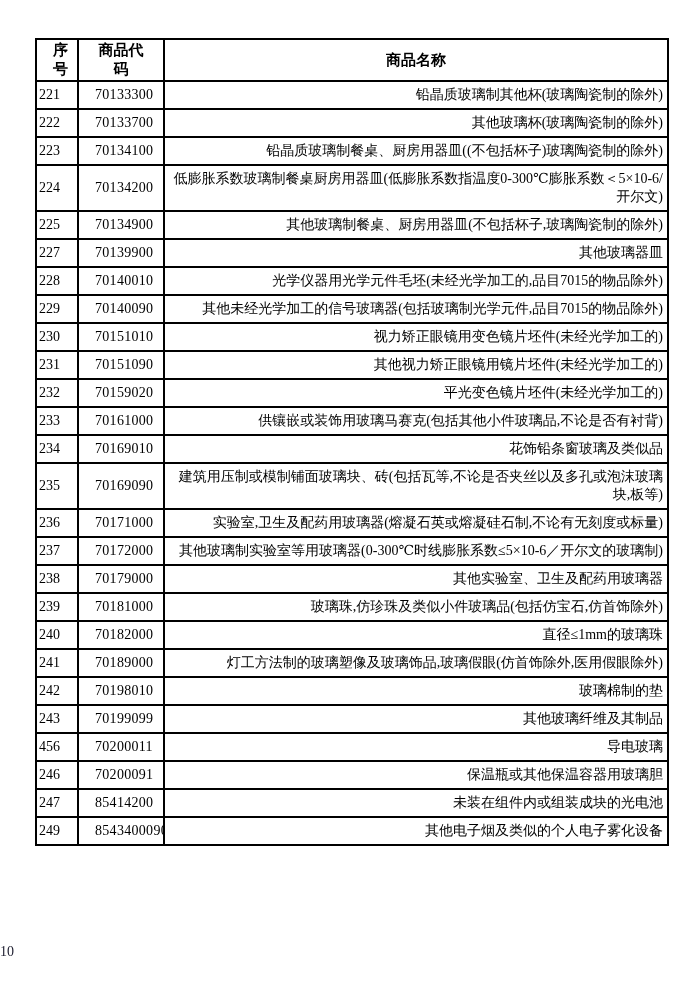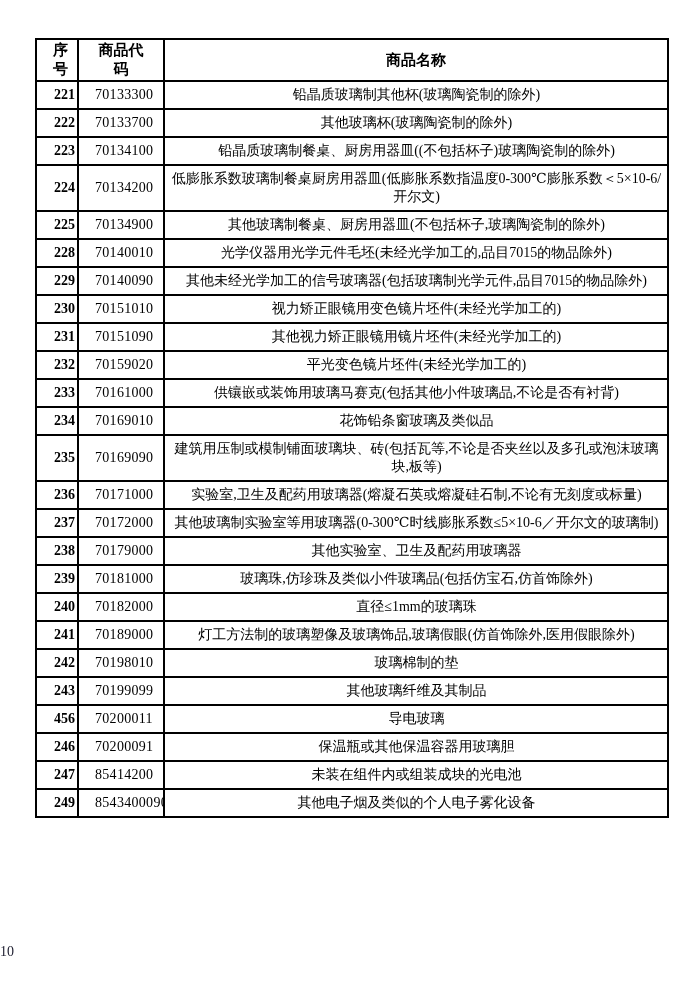--- a/index.html
+++ b/index.html
@@ -34,33 +34,32 @@
     height: 20px;
     font-size: 15px;
     font-weight: bold;
     text-align: center;
     padding: 1px 16px;
   }
   col.col-no   { width: 42px; }
   col.col-code { width: 86px; }
   col.col-name { width: 504px; }
   td.cell-no {
-    text-align: right;
+    text-align: left;
     font-size: 14px;
     padding: 3px 2px;
-    font-weight: bold;
   }
   td.cell-code {
     text-align: left;
     font-size: 14px;
     padding: 3px 2px 3px 16px;
     letter-spacing: 0.3px;
   }
   td.cell-name {
-    text-align: center;
+    text-align: right;
     font-size: 14px;
     line-height: 18px;
     padding: 4px 4px 4px 5px;
   }
   .page-number {
     position: absolute;
     left: 0;
     top: 944px;
     width: 100%;
     text-align: left;
@@ -111,20 +110,25 @@
       <td class="cell-name">低膨胀系数玻璃制餐桌厨房用器皿(低膨胀系数指温度0-300℃膨胀系数＜5×10-6/开尔文)</td>
     </tr>
 
     <tr>
       <td class="cell-no">225</td>
       <td class="cell-code">70134900</td>
       <td class="cell-name">其他玻璃制餐桌、厨房用器皿(不包括杯子,玻璃陶瓷制的除外)</td>
     </tr>
 
 
+    <tr>
+      <td class="cell-no">227</td>
+      <td class="cell-code">70139900</td>
+      <td class="cell-name">其他玻璃器皿</td>
+    </tr>
 
     <tr>
       <td class="cell-no">228</td>
       <td class="cell-code">70140010</td>
       <td class="cell-name">光学仪器用光学元件毛坯(未经光学加工的,品目7015的物品除外)</td>
     </tr>
 
     <tr>
       <td class="cell-no">229</td>
       <td class="cell-code">70140090</td>

